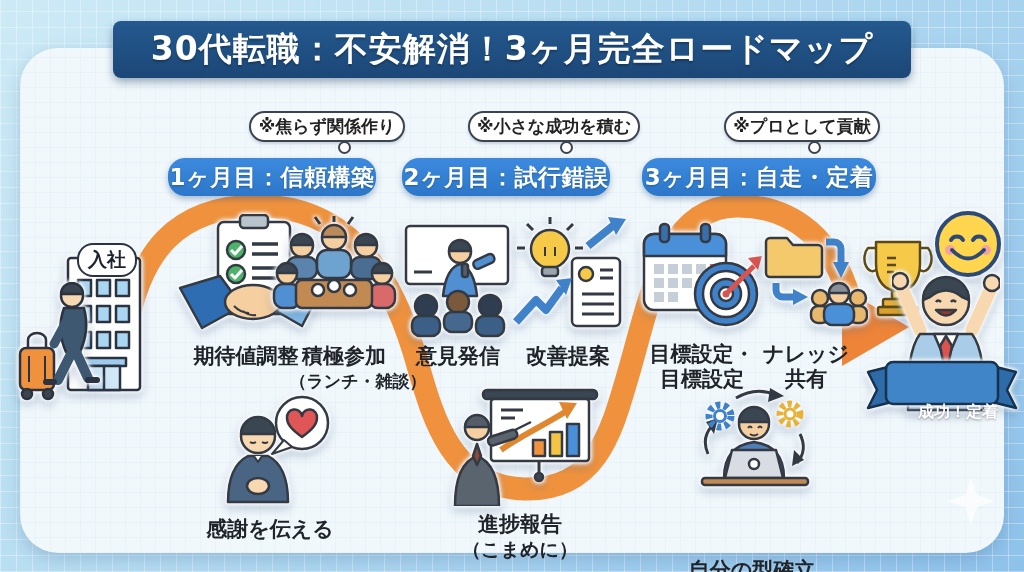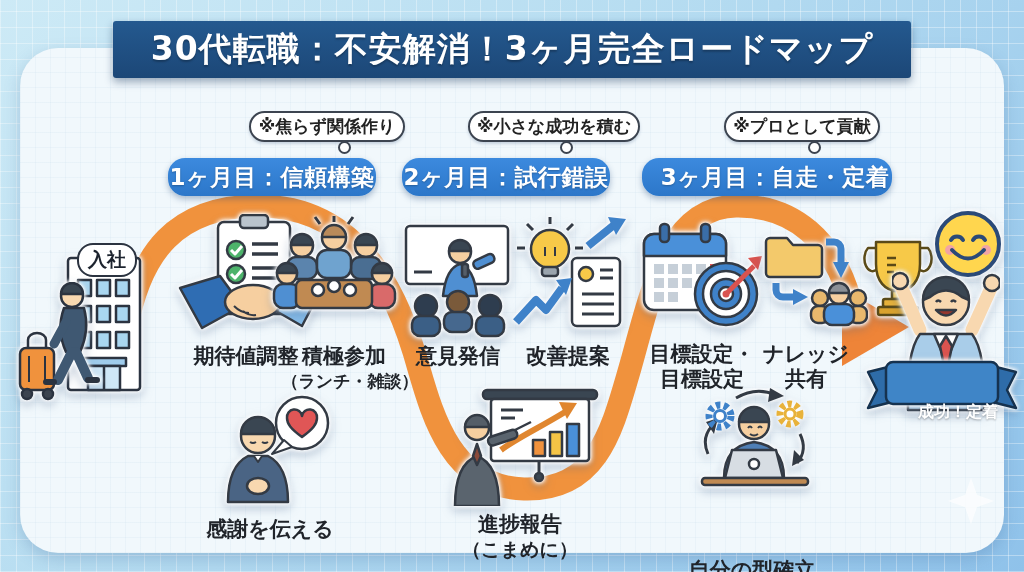--- a/index.html
+++ b/index.html
@@ -15,21 +15,21 @@
     position:absolute;left:20px;top:48px;width:984px;height:505px;
     border-radius:38px;
     background:
       repeating-linear-gradient(0deg, rgba(160,195,220,.10) 0 1px, transparent 1px 15px),
       repeating-linear-gradient(90deg, rgba(160,195,220,.10) 0 1px, transparent 1px 15px),
       #f1f8fc;
     box-shadow:0 6px 16px rgba(60,100,150,.25);
   }
   .title-bar{
     position:absolute;left:113px;top:21px;width:798px;height:57px;z-index:6;
-    background:linear-gradient(180deg,#24598f,#1c4777);border-radius:3px;
+    background:linear-gradient(180deg,#24598f,#1c4777);border-radius:8px;
     display:flex;align-items:center;justify-content:center;
     color:#fff;font-weight:bold;font-size:33px;letter-spacing:1px;
     box-shadow:0 4px 9px rgba(15,45,85,.4);
     text-shadow:0 2px 2px rgba(0,0,0,.25);
   }
   .wave{position:absolute;left:0;top:0;z-index:1;}
   .bubble{
     position:absolute;z-index:5;height:27px;border:2.5px solid #3c4450;border-radius:17px;
     background:#fff;display:flex;align-items:center;justify-content:center;
     font-size:17px;font-weight:bold;color:#222;box-shadow:0 2px 3px rgba(70,100,140,.25);
@@ -81,21 +81,21 @@
 
   <div class="bubble" style="left:249px;top:111px;width:152px;">※焦らず関係作り</div>
   <div class="tail" style="left:338px;top:141px;"></div>
   <div class="bubble" style="left:468px;top:111px;width:168px;">※小さな成功を積む</div>
   <div class="tail" style="left:560px;top:141px;"></div>
   <div class="bubble" style="left:724px;top:111px;width:152px;">※プロとして貢献</div>
   <div class="tail" style="left:808px;top:141px;"></div>
 
   <div class="pill" style="left:168px;width:208px;">1ヶ月目：信頼構築</div>
   <div class="pill" style="left:402px;width:208px;">2ヶ月目：試行錯誤</div>
-  <div class="pill" style="left:642px;width:234px;padding-left:16px;">3ヶ月目：自走・定着</div>
+  <div class="pill" style="left:642px;width:234px;">3ヶ月目：自走・定着</div>
 
   <svg class="sticker" style="left:52px;top:236px;" width="100" height="158" viewBox="0 0 100 158">
     <g stroke="#2b3340" stroke-width="2.5" stroke-linejoin="round">
       <rect x="16" y="22" width="72" height="132" rx="3" fill="#fff"></rect>
       <rect x="26" y="44" width="13" height="16" fill="#a9d6f0"></rect>
         <rect x="45" y="44" width="13" height="16" fill="#a9d6f0"></rect>
         <rect x="64" y="44" width="13" height="16" fill="#a9d6f0"></rect>
       <rect x="26" y="70" width="13" height="16" fill="#a9d6f0"></rect>
         <rect x="45" y="70" width="13" height="16" fill="#a9d6f0"></rect>
         <rect x="64" y="70" width="13" height="16" fill="#a9d6f0"></rect>
@@ -159,21 +159,21 @@
       <circle cx="110" cy="58" r="10" fill="#f6cfa0"></circle>
         <path d="M100 57 a10 10 0 0 1 20 0 z" fill="#3a4652"></path>
       <rect x="97" y="68" width="26" height="24" rx="9" fill="#d96a6a"></rect>
       <rect x="24" y="64" width="76" height="28" rx="6" fill="#c08a52"></rect>
       <circle cx="46" cy="74" r="6" fill="#fff"></circle>
         <circle cx="62" cy="70" r="6" fill="#fff"></circle>
         <circle cx="78" cy="74" r="6" fill="#fff"></circle>
     </g>
   </svg>
   <div class="lbl" style="left:258px;top:344px;width:172px;">積極参加</div>
-  <div class="lbl small" style="left:256px;top:369px;width:188px;">（ランチ・雑談）</div>
+  <div class="lbl small" style="left:264px;top:369px;width:188px;">（ランチ・雑談）</div>
 
   <svg class="sticker" style="left:400px;top:220px;" width="115" height="118" viewBox="0 0 115 118">
     <g stroke="#333a44" stroke-width="2.5" stroke-linejoin="round">
       <rect x="6" y="6" width="102" height="58" rx="4" fill="#fff"></rect>
       <path d="M14 52 h18" stroke-width="3"></path>
       <circle cx="60" cy="32" r="11" fill="#f6cfa0"></circle>
         <path d="M49 31 a11 11 0 0 1 22 0 z" fill="#3a4652"></path>
       <path d="M43 76 q3 -28 17 -32 q14 4 17 32 z" fill="#4f8fd2"></path>
       <rect x="72" y="42" width="22" height="9" rx="4" transform="rotate(-25 72 42)" fill="#4f8fd2"></rect>
       <rect x="62" y="44" width="6" height="13" rx="2.5" fill="#555e68"></rect>

